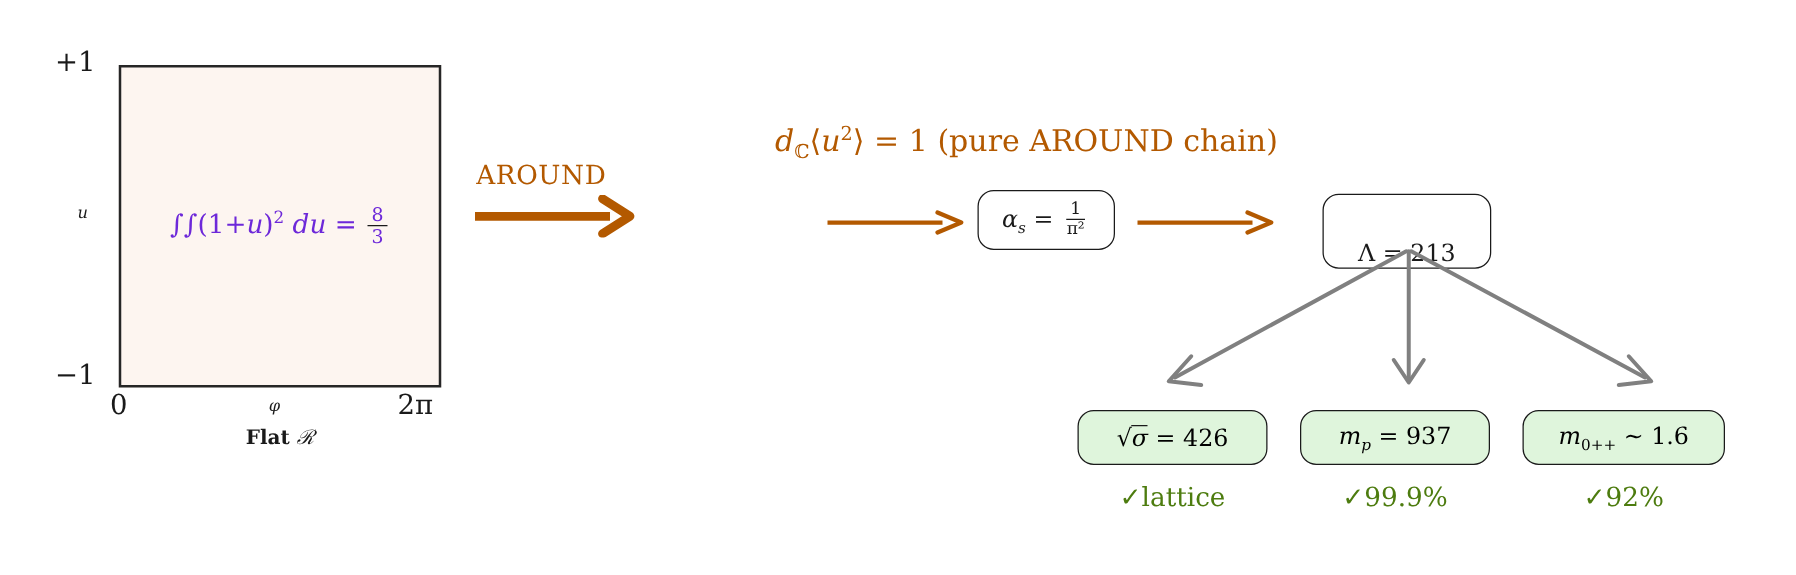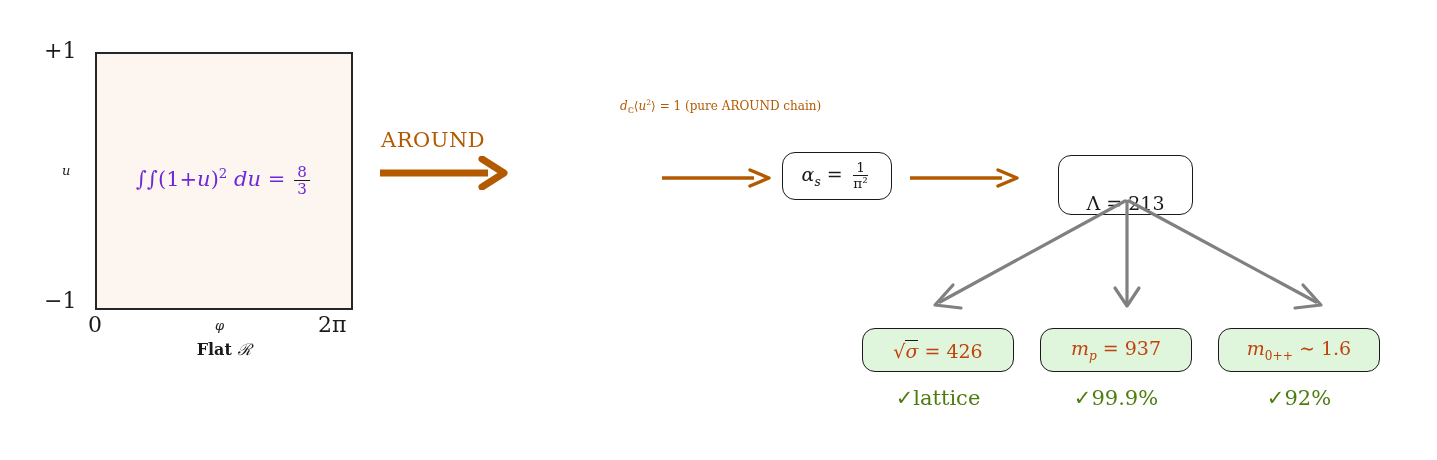--- a/index.html
+++ b/index.html
@@ -102,21 +102,21 @@
     position: absolute;
     left: 378px;
     top: 156px;
   }
 
   
   #chain-annotation {
     position: absolute;
     left: 620px;
     top: 98px;
-    font-size: 12px;
+    font-size: 24px;
     color: #b35900;
     white-space: nowrap;
   }
 
   
   .chain-box {
     position: absolute;
     box-sizing: border-box;
     border: 1.8px solid #1a1a1a;
     border-radius: 13px;
@@ -147,21 +147,21 @@
   .result-box {
     position: absolute;
     box-sizing: border-box;
     border: 1.8px solid #1a1a1a;
     border-radius: 13px;
     background: #dff5dc;
     display: flex;
     align-items: center;
     justify-content: center;
     font-size: 19px;
-    color: #c2410c;
+    color: #000000;
     white-space: nowrap;
   }
   #res-box-0 { left: 862px;  top: 328px; width: 152px; height: 44px; }
   #res-box-1 { left: 1040px; top: 328px; width: 152px; height: 44px; }
   #res-box-2 { left: 1218px; top: 328px; width: 162px; height: 44px; text-align: center; }
 
   .result-check {
     position: absolute;
     font-size: 21px;
     color: #4d7c0f;

